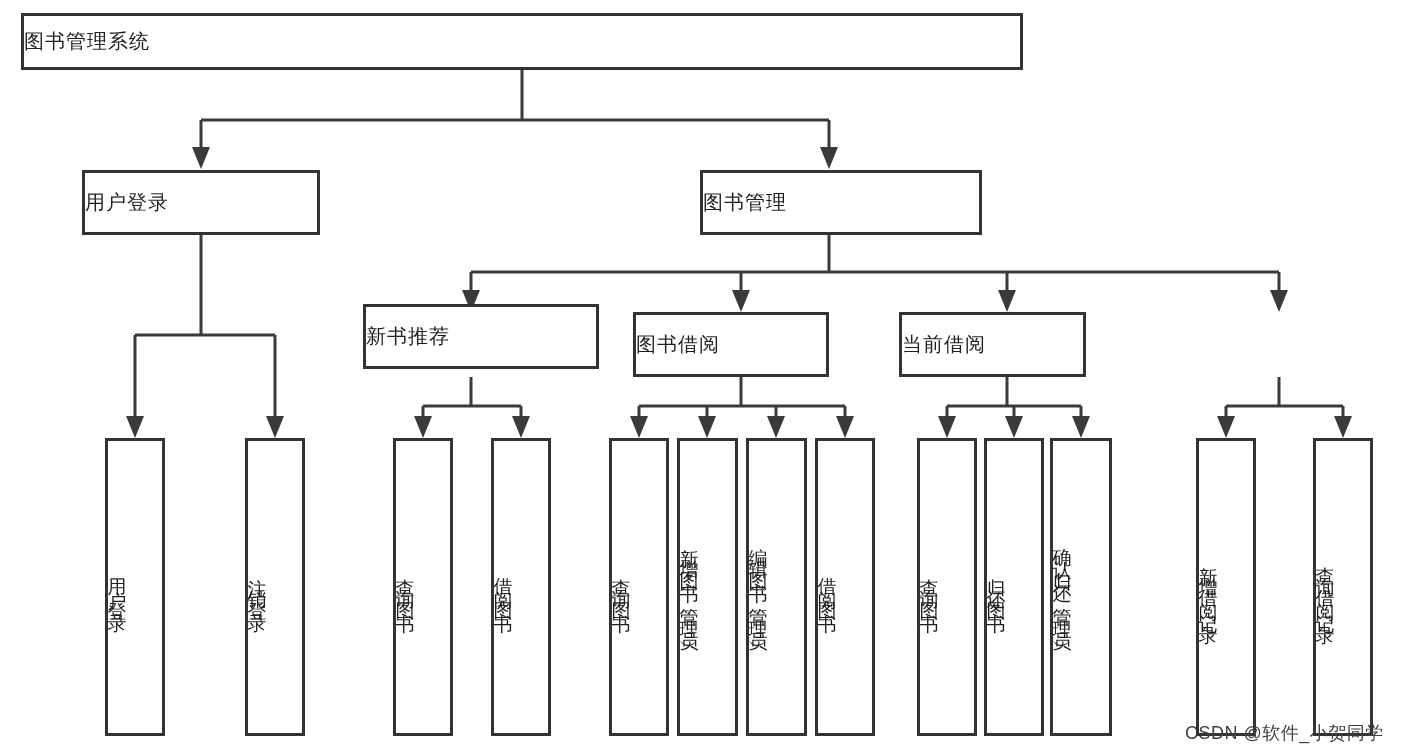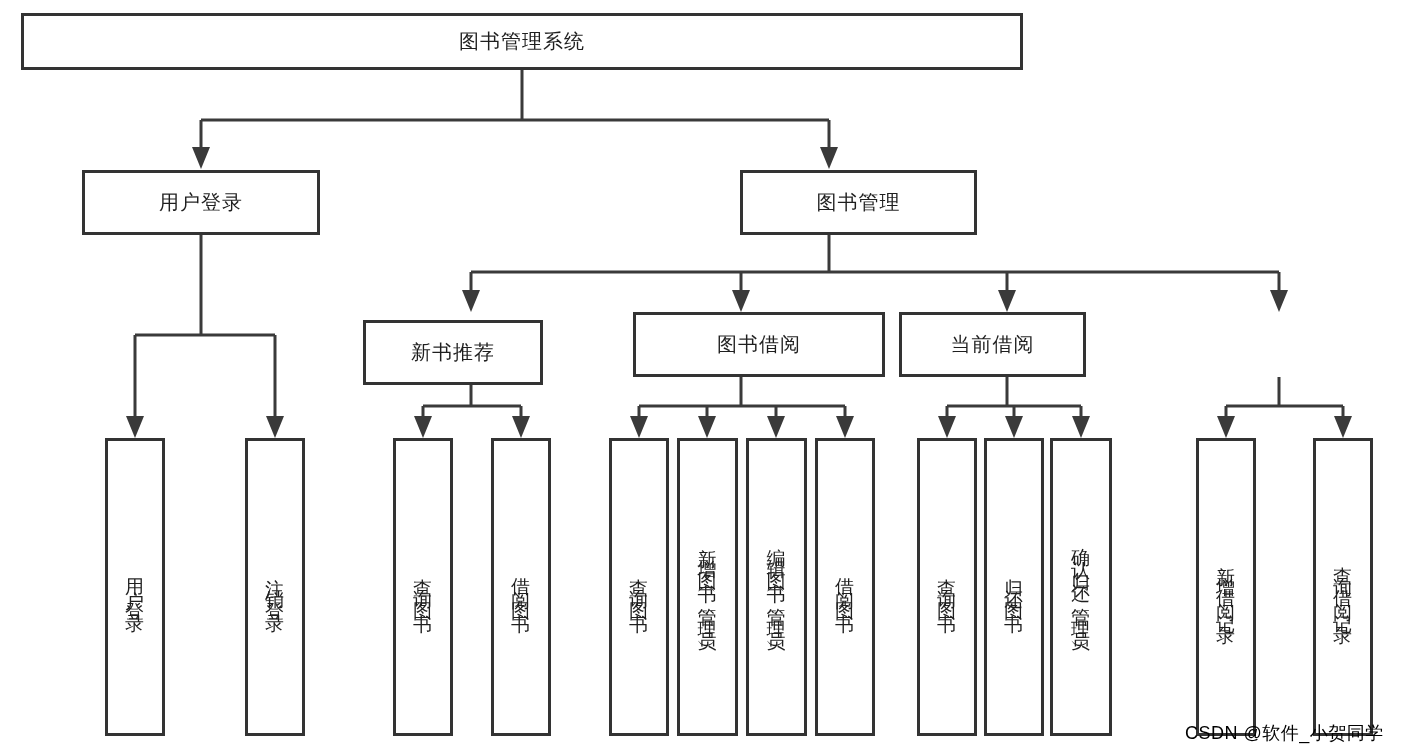--- a/index.html
+++ b/index.html
@@ -11,40 +11,40 @@
     overflow:hidden;
   }
   .wires{position:absolute;left:0;top:0;width:1405px;height:747px;}
   .box{
     position:absolute;
     box-sizing:border-box;
     background:#ffffff;
     border:3px solid #333333;
     display:flex;
     align-items:center;
-    justify-content:center;
+    justify-content:flex-start;
     color:#1f1f1f;
   }
   .h-box span{
     font-size:20px;
     letter-spacing:1px;
     white-space:nowrap;
   }
   .v-box span{
     writing-mode:vertical-rl;
     font-size:19px;
     letter-spacing:12px;
     line-height:1;
     white-space:nowrap;
   }
   .watermark{
     position:absolute;
     left:1185px;top:721px;
     font-size:18px;
-    color:#000000;
+    color:#404040;
     letter-spacing:0.5px;
     white-space:nowrap;
   }
 </style>
 </head>
 <body>
 
 <div class="canvas">
 
   <svg class="wires" viewBox="0 0 1405 747" fill="none" stroke="#3a3a3a" stroke-width="3">
@@ -97,28 +97,28 @@
     </g>
   </svg>
 
   <div class="box h-box" style="left:21px;top:13px;width:1002px;height:57px">
     <span>图书管理系统</span>
   </div>
 
   <div class="box h-box" style="left:82px;top:170px;width:238px;height:65px">
     <span>用户登录</span>
   </div>
-  <div class="box h-box" style="left:740px;top:170px;width:237px;height:65px">
+  <div class="box h-box" style="left:700px;top:170px;width:282px;height:65px">
     <span>图书管理</span>
   </div>
 
-  <div class="box h-box" style="left:363px;top:320px;width:180px;height:65px">
+  <div class="box h-box" style="left:363px;top:304px;width:236px;height:65px">
     <span>新书推荐</span>
   </div>
-  <div class="box h-box" style="left:633px;top:312px;width:252px;height:65px">
+  <div class="box h-box" style="left:633px;top:312px;width:196px;height:65px">
     <span>图书借阅</span>
   </div>
   <div class="box h-box" style="left:899px;top:312px;width:187px;height:65px">
     <span>当前借阅</span>
   </div>
 
   <div class="box v-box" style="left:105px;top:438px;width:60px;height:298px">
     <span>用户登录</span>
   </div>
   <div class="box v-box" style="left:245px;top:438px;width:60px;height:298px">

